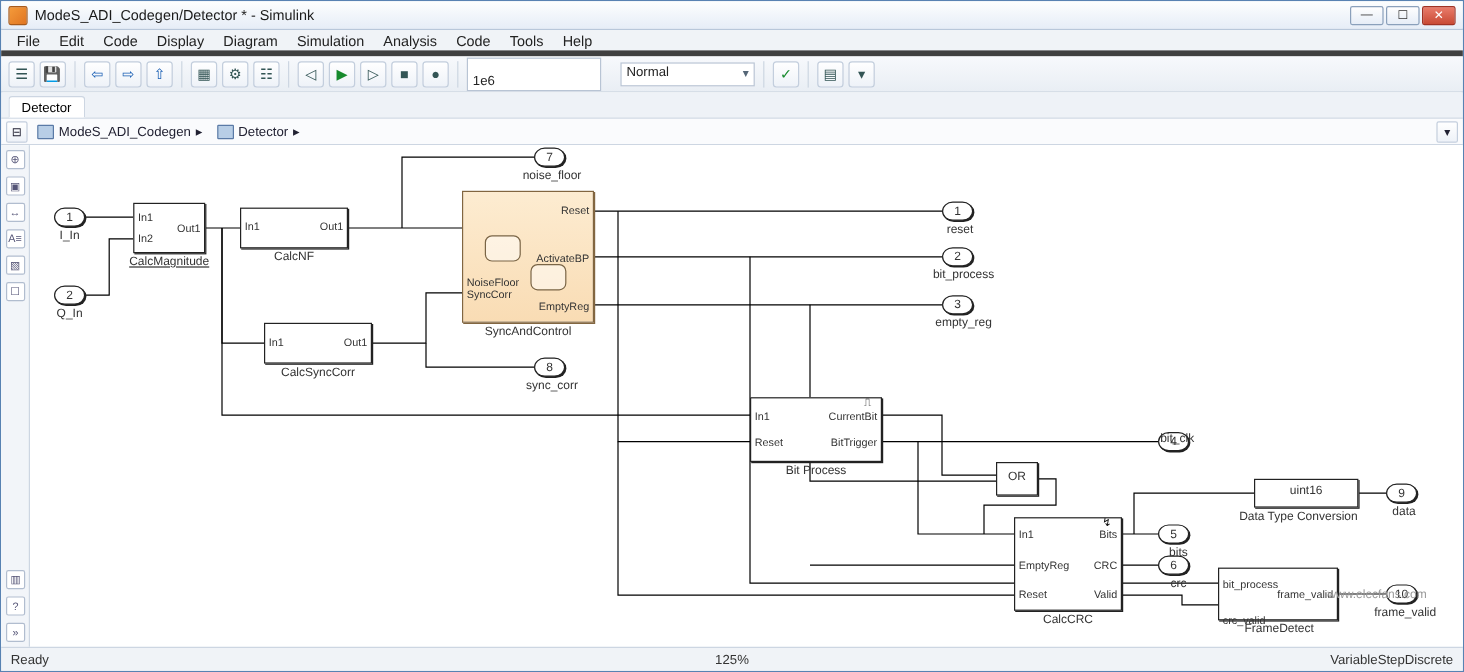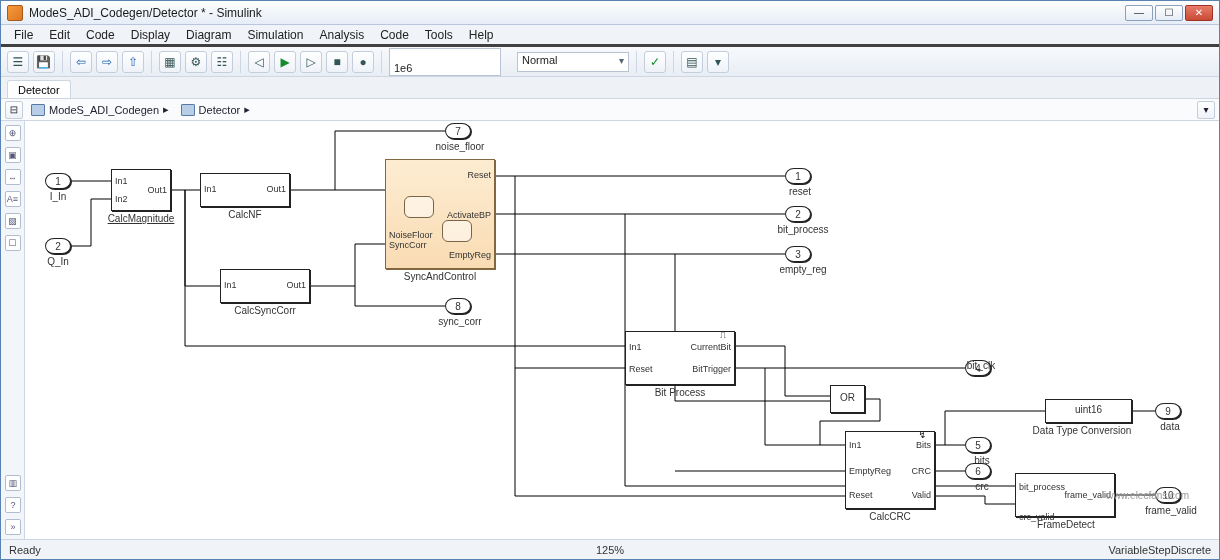--- a/index.html
+++ b/index.html
@@ -13,21 +13,21 @@
     border-bottom:1px solid #b8c7da; display:flex; align-items:center;
     padding:0 6px; font-size:12px; color:#1a1a1a;
   }
   .titlebar .tb-icon { width:16px; height:16px; margin-right:6px;
     background:linear-gradient(135deg,#f59b3a,#e07522); border:1px solid #a85a1a; border-radius:2px;}
   .titlebar .tb-buttons { margin-left:auto; display:flex; gap:2px;}
   .tb-btn { width:28px; height:16px; border:1px solid #8aa0bb; background:linear-gradient(#fefefe,#e6edf7);
     display:flex;align-items:center;justify-content:center;font-size:10px;color:#333;border-radius:2px;}
   .tb-close{ background:linear-gradient(#e97c6b,#c94a35); color:#fff; border-color:#a03224;}
   .menubar {
-    height:22px; background:#f0f3f7; border-bottom:3px solid #404040;
+    height:22px; background:#f0f3f7; border-bottom:5px solid #404040;
     display:flex; align-items:center; gap:2px; padding:0 6px; font-size:12px; color:#222;
   }
   .menubar span { padding:2px 7px; border-radius:3px;}
   .toolbar {
     height:30px; background:linear-gradient(#f7f9fc,#e9eef4); border-bottom:1px solid #cdd6e2;
     display:flex; align-items:center; padding:0 6px; gap:4px; font-size:11px;
   }
   .tool-btn { width:22px; height:22px; border:1px solid #c3cedd; background:linear-gradient(#fff,#eef2f8);
     border-radius:3px; display:flex; align-items:center; justify-content:center; font-size:12px; color:#355; }
   .tool-btn.green{ color:#168a2c;}

